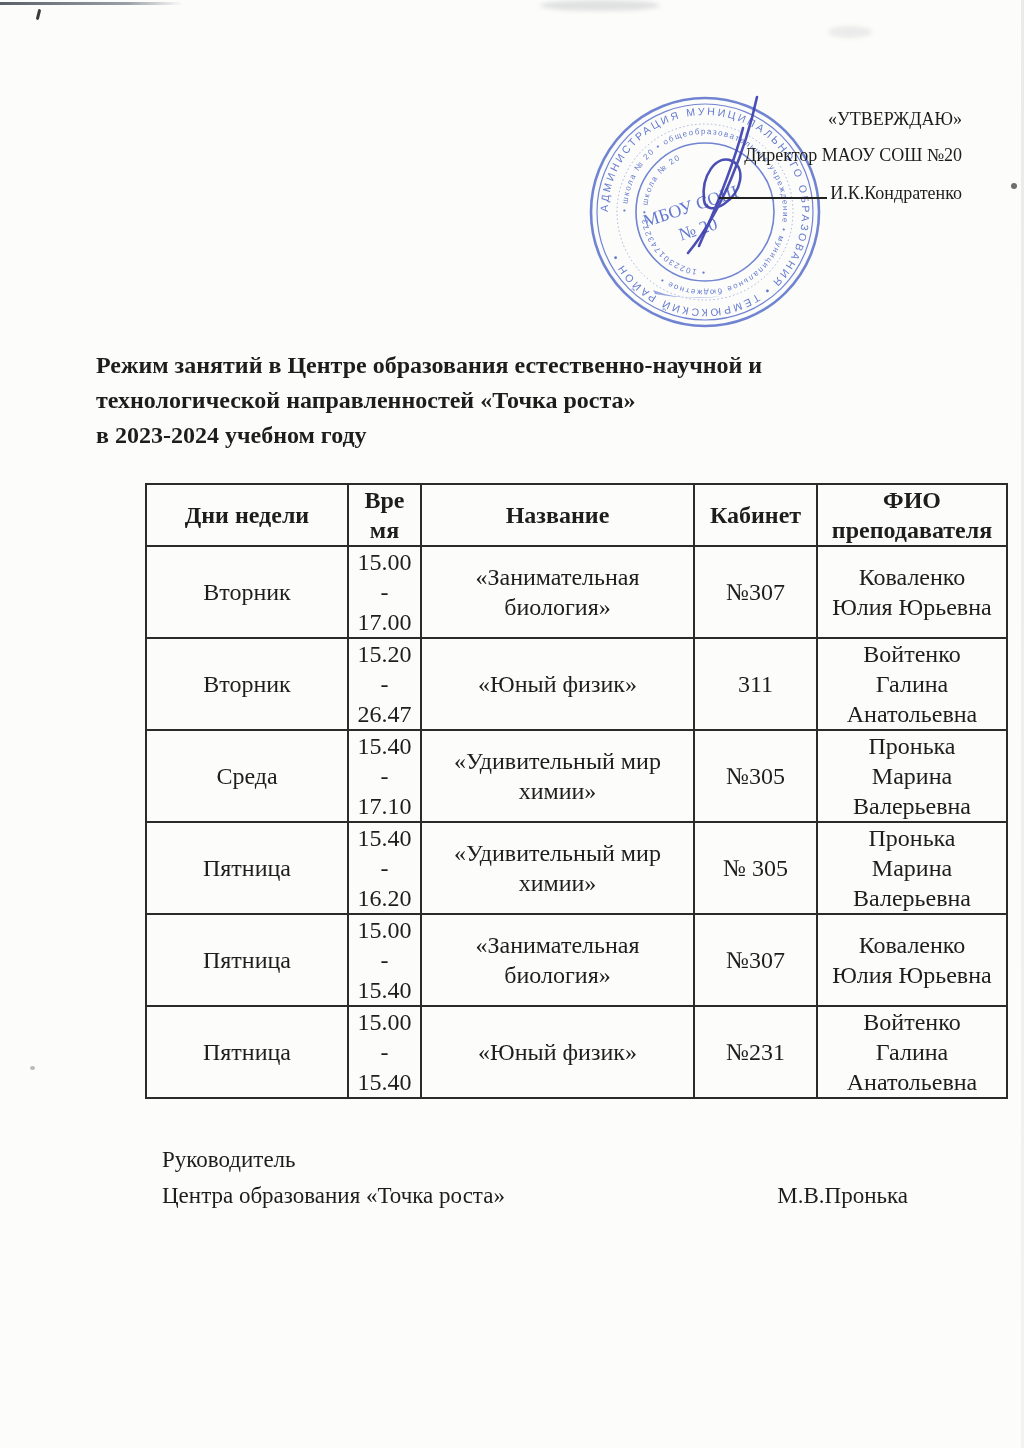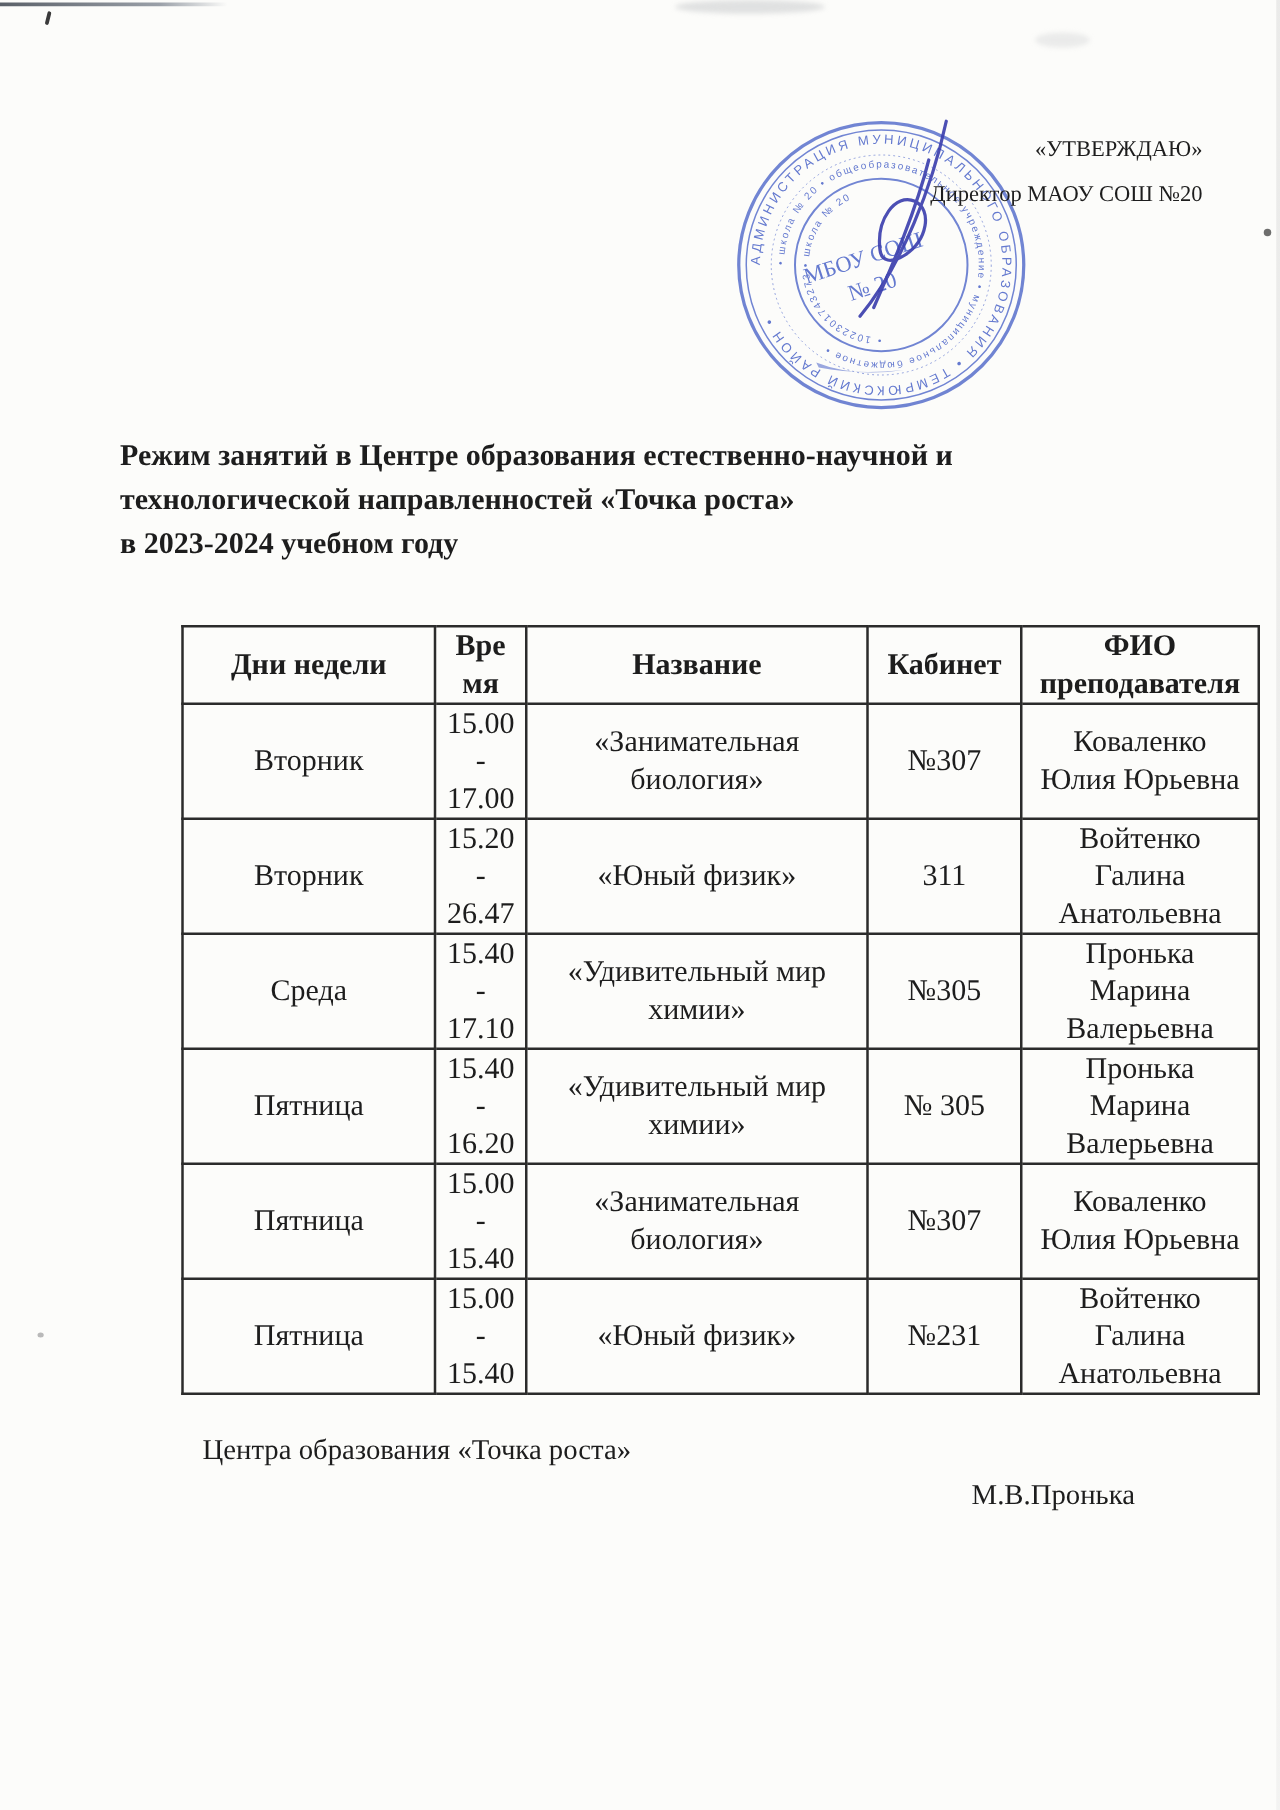--- a/index.html
+++ b/index.html
@@ -31,21 +31,21 @@
   .signature{position:absolute;left:583px;top:90px;width:244px;height:244px;}
 
   
   .doc-title{
     position:absolute;top:348px;left:96px;width:840px;
     font-weight:bold;font-size:24px;line-height:35px;
   }
 
   
   table.schedule{
-    position:absolute;top:500px;left:145px;
+    position:absolute;top:483px;left:145px;
     border-collapse:collapse;table-layout:fixed;background:transparent;
   }
   .schedule th,.schedule td{
     border:2px solid #2b2b2b;
     text-align:center;vertical-align:middle;
     font-size:24px;line-height:30px;
     white-space:pre-line;
     padding:0 4px;overflow:hidden;
   }
   .schedule th{font-weight:bold;height:58px;}
@@ -113,20 +113,21 @@
   <g fill="none" stroke="#3d40ae" stroke-width="2.6" stroke-linecap="round" opacity="0.92">
     <path d="M174,7 C163,58 139,122 105,163"></path>
     <path d="M160,38 C150,78 131,122 116,156"></path>
     <path d="M121,110 C118,86 133,64 149,71 C163,78 159,102 141,114 C130,121 122,119 121,110"></path>
   </g>
 </svg>
 
 <div class="approval">
   <div>«УТВЕРЖДАЮ»</div>
   <div>Директор МАОУ СОШ №20</div>
+  <div><span class="sig-line"></span><span>И.К.Кондратенко</span></div>
 </div>
 
 <div class="doc-title">
   <div>Режим занятий в Центре образования естественно-научной и</div>
   <div>технологической направленностей «Точка роста»</div>
   <div>в 2023-2024 учебном году</div>
 </div>
 
 <table class="schedule">
   <colgroup>
@@ -211,15 +212,16 @@
     <td>«Юный физик»</td>
     <td>№231</td>
     <td>Войтенко
 Галина
 Анатольевна</td>
   </tr>
 </tbody>
   </table>
 
 <div class="footer">
+  <div>Руководитель</div>
   <div>Центра образования «Точка роста»</div>
   <span class="sig-name">М.В.Пронька</span>
 </div>
 
 </body></html>

